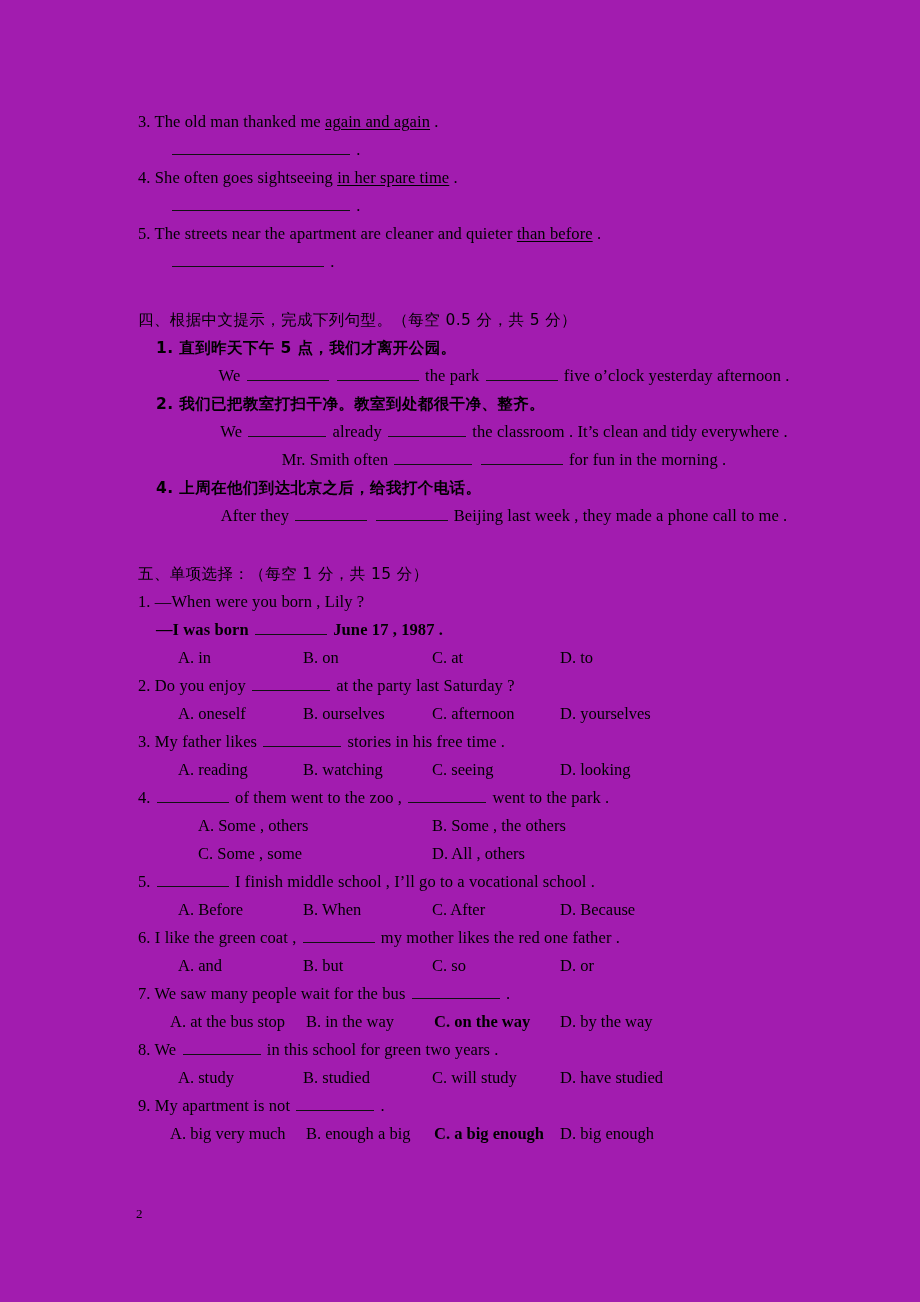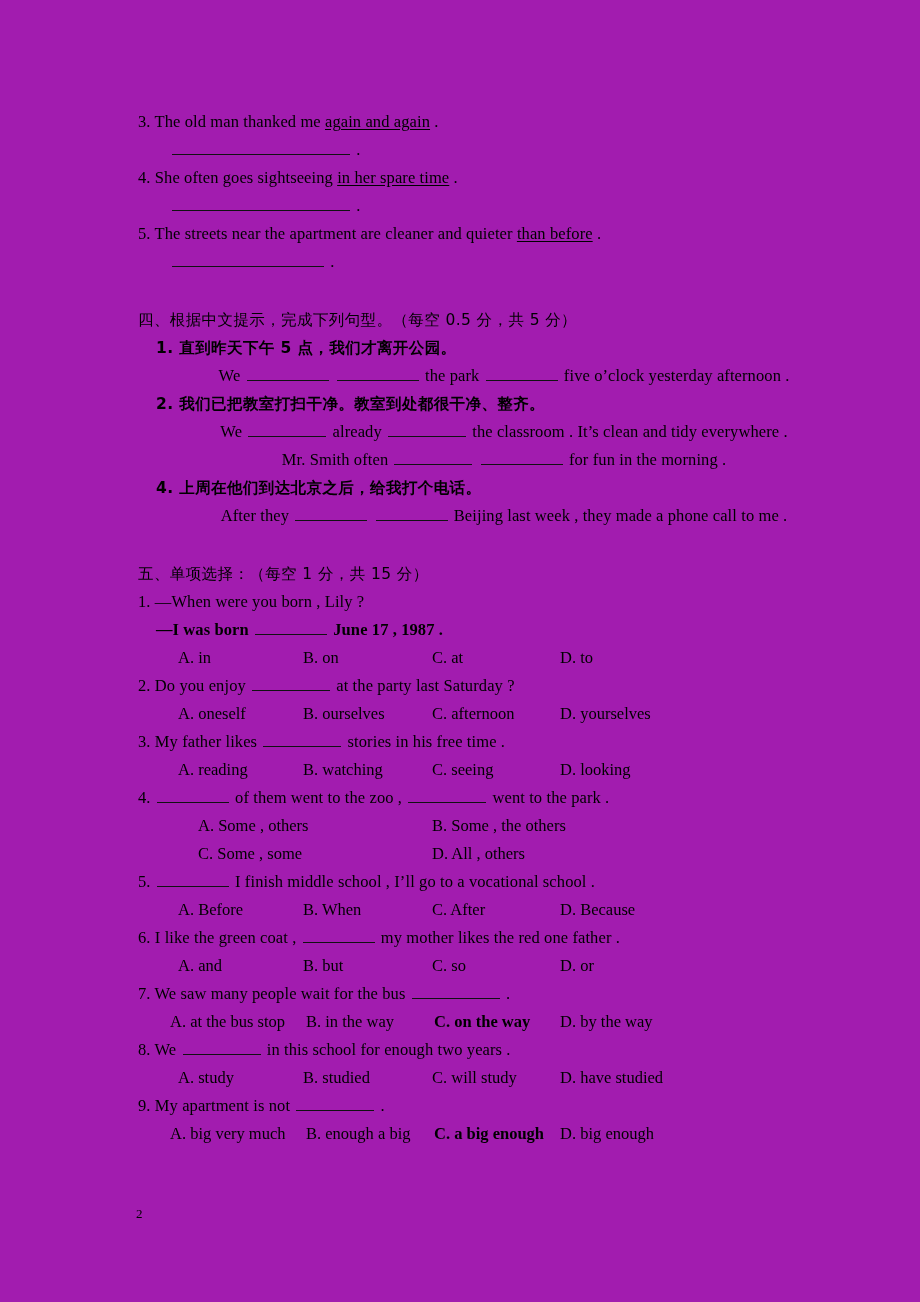--- a/index.html
+++ b/index.html
@@ -264,21 +264,21 @@
     </div>
     <div class="opts opts-wide">
       <span class="opt opt-a">A. at the bus stop</span>
       <span class="opt opt-b">B. in the way</span>
       <span class="opt opt-c">C. on the way</span>
       <span class="opt opt-d">D. by the way</span>
     </div>
 
     <div class="line">
       <span>8.</span>
-      <span>We </span><span class="blank b-78"></span><span> in this school for enough two years .</span>
+      <span>We </span><span class="blank b-78"></span><span> in this school for green two years .</span>
     </div>
     <div class="opts">
       <span class="opt opt-a">A. study</span>
       <span class="opt opt-b">B. studied</span>
       <span class="opt opt-c">C. will study</span>
       <span class="opt opt-d">D. have studied</span>
     </div>
 
     <div class="line">
       <span>9.</span>

